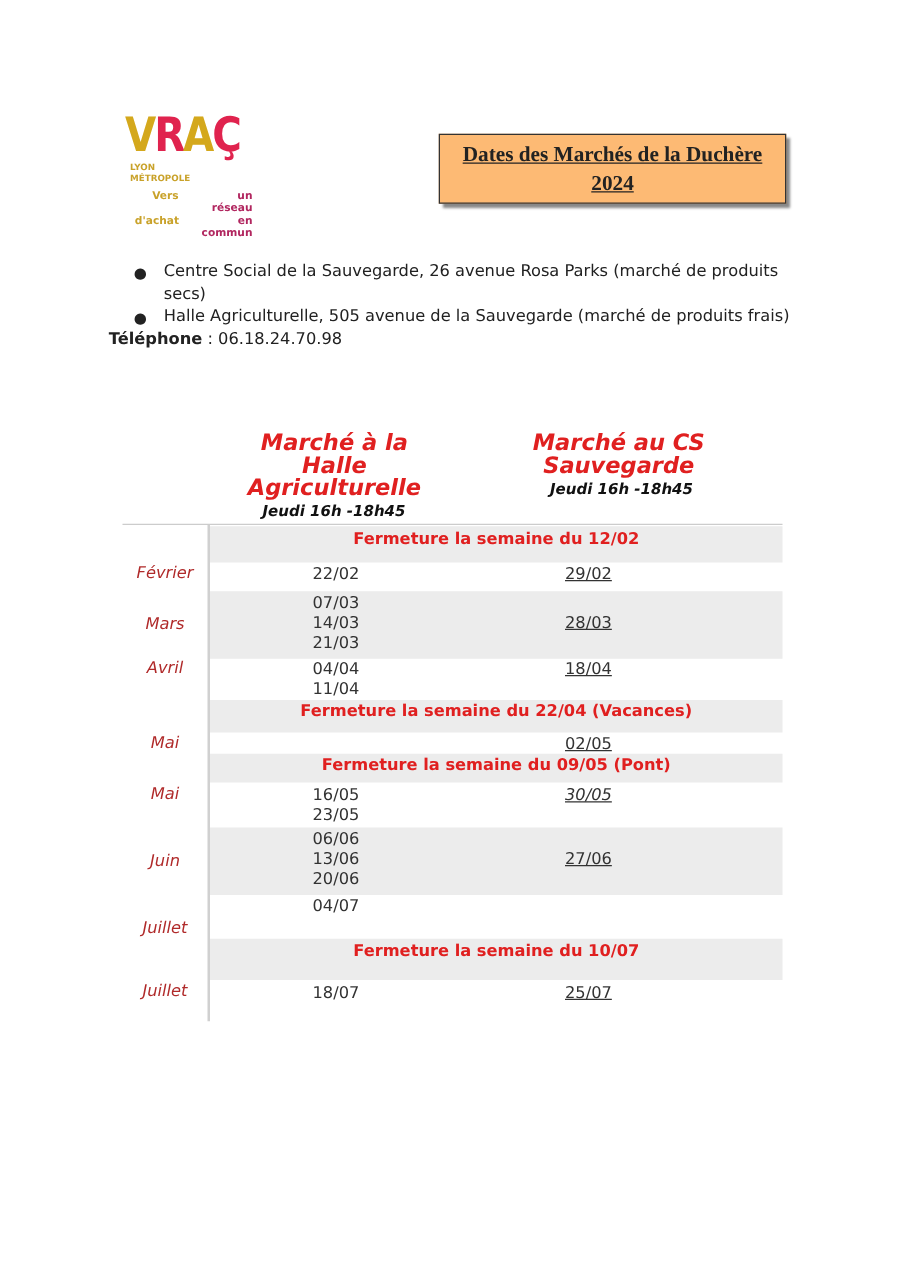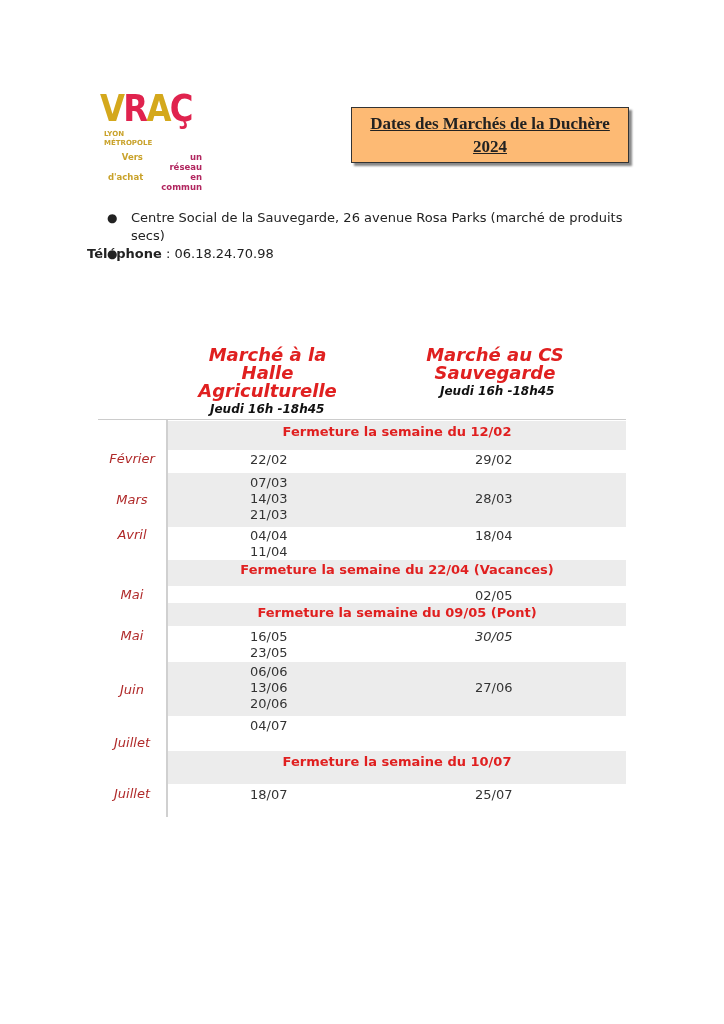--- a/index.html
+++ b/index.html
@@ -44,21 +44,21 @@
 
   
   .tbl-topline { left: 98px; top: 419px; width: 528px; height: 1px; background: #ccc; }
   .tbl-vline { left: 166px; top: 420px; width: 2px; height: 397px; background: #d0d0d0; }
   .row { position: absolute; left: 168px; width: 458px; }
   .row.gray { background: #ececec; }
   .closure { color: #e02020; font-weight: bold; font-size: 13px; text-align: center; }
   .month { position: absolute; left: 98px; width: 68px; text-align: center; font-style: italic; color: #b02a2a; font-size: 13px; }
   .date { position: absolute; font-size: 13px; color: #333; line-height: 17px; }
   .c1 { left: 250px; }
-  .c2 { left: 475px; width: 40px; text-align: left; }
+  .c2 { left: 452px; width: 40px; text-align: left; text-decoration: underline; }
 </style>
 </head>
 <body>
 
 <div class="abs logo">
   <div class="logo-word">
     <span class="logo-v">V</span><span class="logo-r">R</span><span class="logo-a">A</span><span class="logo-c">Ç</span>
   </div>
   <div class="logo-sub">
     <div>LYON</div>
@@ -70,21 +70,21 @@
   </div>
 </div>
 
 <div class="abs title-box">
   <div class="title-text">Dates des Marchés de la Duchère 2024</div>
 </div>
 
 <div class="abs info">
   <ul>
     <li><span class="bullet">●</span><span>Centre Social de la Sauvegarde, 26 avenue Rosa Parks (marché de produits secs)</span></li>
-    <li><span class="bullet">●</span></li>
+    <li><span class="bullet">●</span><span>Halle Agriculturelle, 505 avenue de la Sauvegarde (marché de produits frais)</span></li>
   </ul>
   <div><span class="label">Téléphone</span><span> : </span><span>06.18.24.70.98</span></div>
 </div>
 
 <div class="abs col-head h1">Marché à la Halle Agriculturelle</div>
 <div class="abs col-head h2">Marché au CS Sauvegarde</div>
 <div class="abs hours hours1">Jeudi 16h -18h45</div>
 <div class="abs hours hours2">Jeudi 16h -18h45</div>
 
 <div class="abs tbl-topline"></div>

